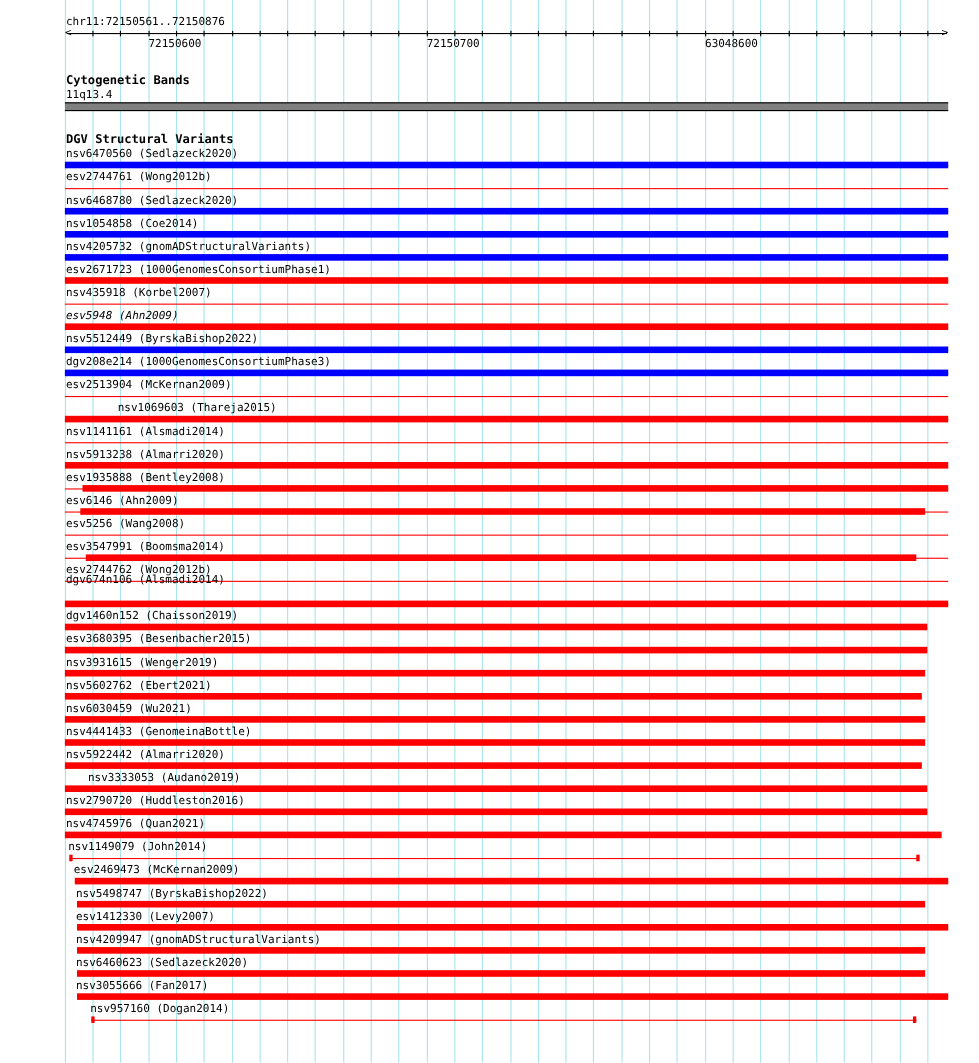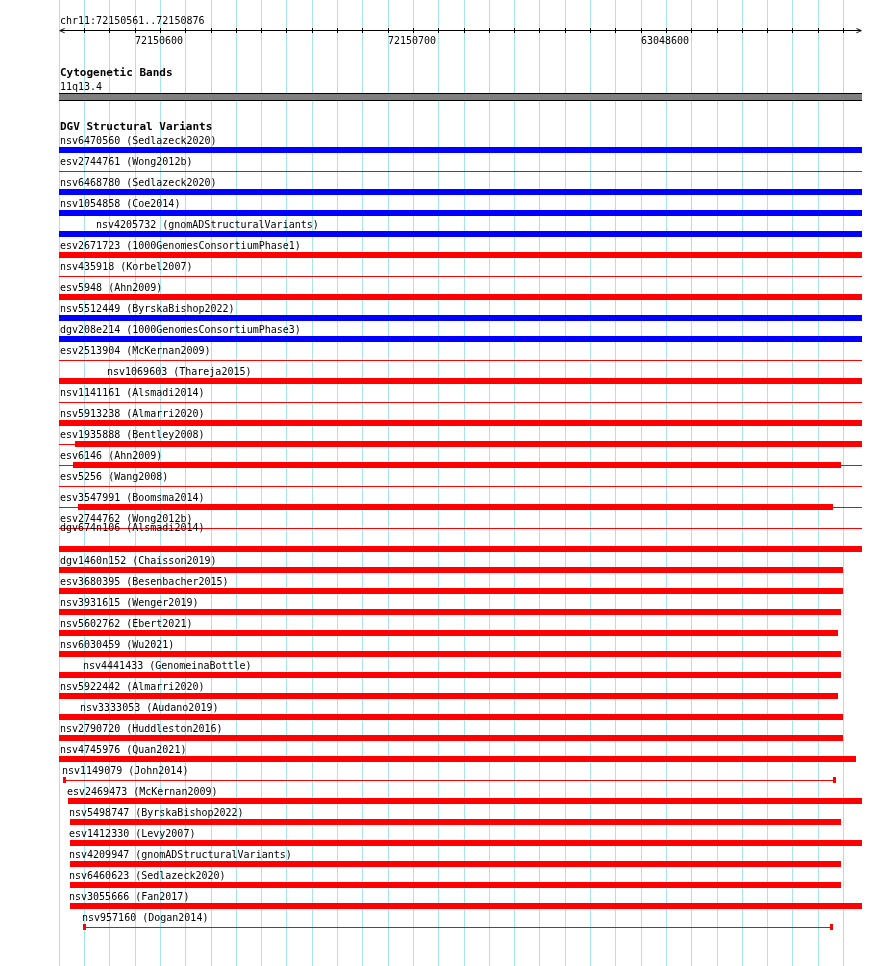--- a/index.html
+++ b/index.html
@@ -119,35 +119,35 @@
       <div class="feat-label" style="left: 60px; top: 177px;">nsv6468780 (Sedlazeck2020)</div>
       <div class="thin" style="left: 59px; width: 803px; top: 192px; background: rgb(0, 0, 255);"></div>
       <div class="thick" style="left: 59px; width: 803px; top: 189px; background: rgb(0, 0, 255);"></div>
     </div>
     <div>
       <div class="feat-label" style="left: 60px; top: 198px;">nsv1054858 (Coe2014)</div>
       <div class="thin" style="left: 59px; width: 803px; top: 213px; background: rgb(0, 0, 255);"></div>
       <div class="thick" style="left: 59px; width: 803px; top: 210px; background: rgb(0, 0, 255);"></div>
     </div>
     <div>
-      <div class="feat-label" style="left: 60px; top: 219px; margin-left: 36px;">nsv4205732 (gnomADStructuralVariants)</div>
+      <div class="feat-label" style="left: 60px; top: 219px;">nsv4205732 (gnomADStructuralVariants)</div>
       <div class="thin" style="left: 59px; width: 803px; top: 234px; background: rgb(0, 0, 255);"></div>
       <div class="thick" style="left: 59px; width: 803px; top: 231px; background: rgb(0, 0, 255);"></div>
     </div>
     <div>
       <div class="feat-label" style="left: 60px; top: 240px;">esv2671723 (1000GenomesConsortiumPhase1)</div>
       <div class="thin" style="left: 59px; width: 803px; top: 255px; background: rgb(255, 0, 0);"></div>
       <div class="thick" style="left: 59px; width: 803px; top: 252px; background: rgb(255, 0, 0);"></div>
     </div>
     <div>
       <div class="feat-label" style="left: 60px; top: 261px;">nsv435918 (Korbel2007)</div>
       <div class="thin" style="left: 59px; width: 803px; top: 276px; background: rgb(255, 0, 0);"></div>
     </div>
     <div>
-      <div class="feat-label" style="left: 60px; top: 282px;">esv5948 (Ahn2009)</div>
+      <div class="feat-label" style="left: 60px; top: 282px; font-style: italic;">esv5948 (Ahn2009)</div>
       <div class="thin" style="left: 59px; width: 803px; top: 297px; background: rgb(255, 0, 0);"></div>
       <div class="thick" style="left: 59px; width: 803px; top: 294px; background: rgb(255, 0, 0);"></div>
     </div>
     <div>
       <div class="feat-label" style="left: 60px; top: 303px;">nsv5512449 (ByrskaBishop2022)</div>
       <div class="thin" style="left: 59px; width: 803px; top: 318px; background: rgb(0, 0, 255);"></div>
       <div class="thick" style="left: 59px; width: 803px; top: 315px; background: rgb(0, 0, 255);"></div>
     </div>
     <div>
       <div class="feat-label" style="left: 60px; top: 324px;">dgv208e214 (1000GenomesConsortiumPhase3)</div>
@@ -219,21 +219,21 @@
       <div class="feat-label" style="left: 60px; top: 618px;">nsv5602762 (Ebert2021)</div>
       <div class="thin" style="left: 59px; width: 779px; top: 633px; background: rgb(255, 0, 0);"></div>
       <div class="thick" style="left: 59px; width: 779px; top: 630px; background: rgb(255, 0, 0);"></div>
     </div>
     <div>
       <div class="feat-label" style="left: 60px; top: 639px;">nsv6030459 (Wu2021)</div>
       <div class="thin" style="left: 59px; width: 782px; top: 654px; background: rgb(255, 0, 0);"></div>
       <div class="thick" style="left: 59px; width: 782px; top: 651px; background: rgb(255, 0, 0);"></div>
     </div>
     <div>
-      <div class="feat-label" style="left: 60px; top: 660px; margin-left: 23px;">nsv4441433 (GenomeinaBottle)</div>
+      <div class="feat-label" style="left: 60px; top: 660px;">nsv4441433 (GenomeinaBottle)</div>
       <div class="thin" style="left: 59px; width: 782px; top: 675px; background: rgb(255, 0, 0);"></div>
       <div class="thick" style="left: 59px; width: 782px; top: 672px; background: rgb(255, 0, 0);"></div>
     </div>
     <div>
       <div class="feat-label" style="left: 60px; top: 681px;">nsv5922442 (Almarri2020)</div>
       <div class="thin" style="left: 59px; width: 779px; top: 696px; background: rgb(255, 0, 0);"></div>
       <div class="thick" style="left: 59px; width: 779px; top: 693px; background: rgb(255, 0, 0);"></div>
     </div>
     <div>
       <div class="feat-label" style="left: 60px; top: 702px; margin-left: 20px;">nsv3333053 (Audano2019)</div>

